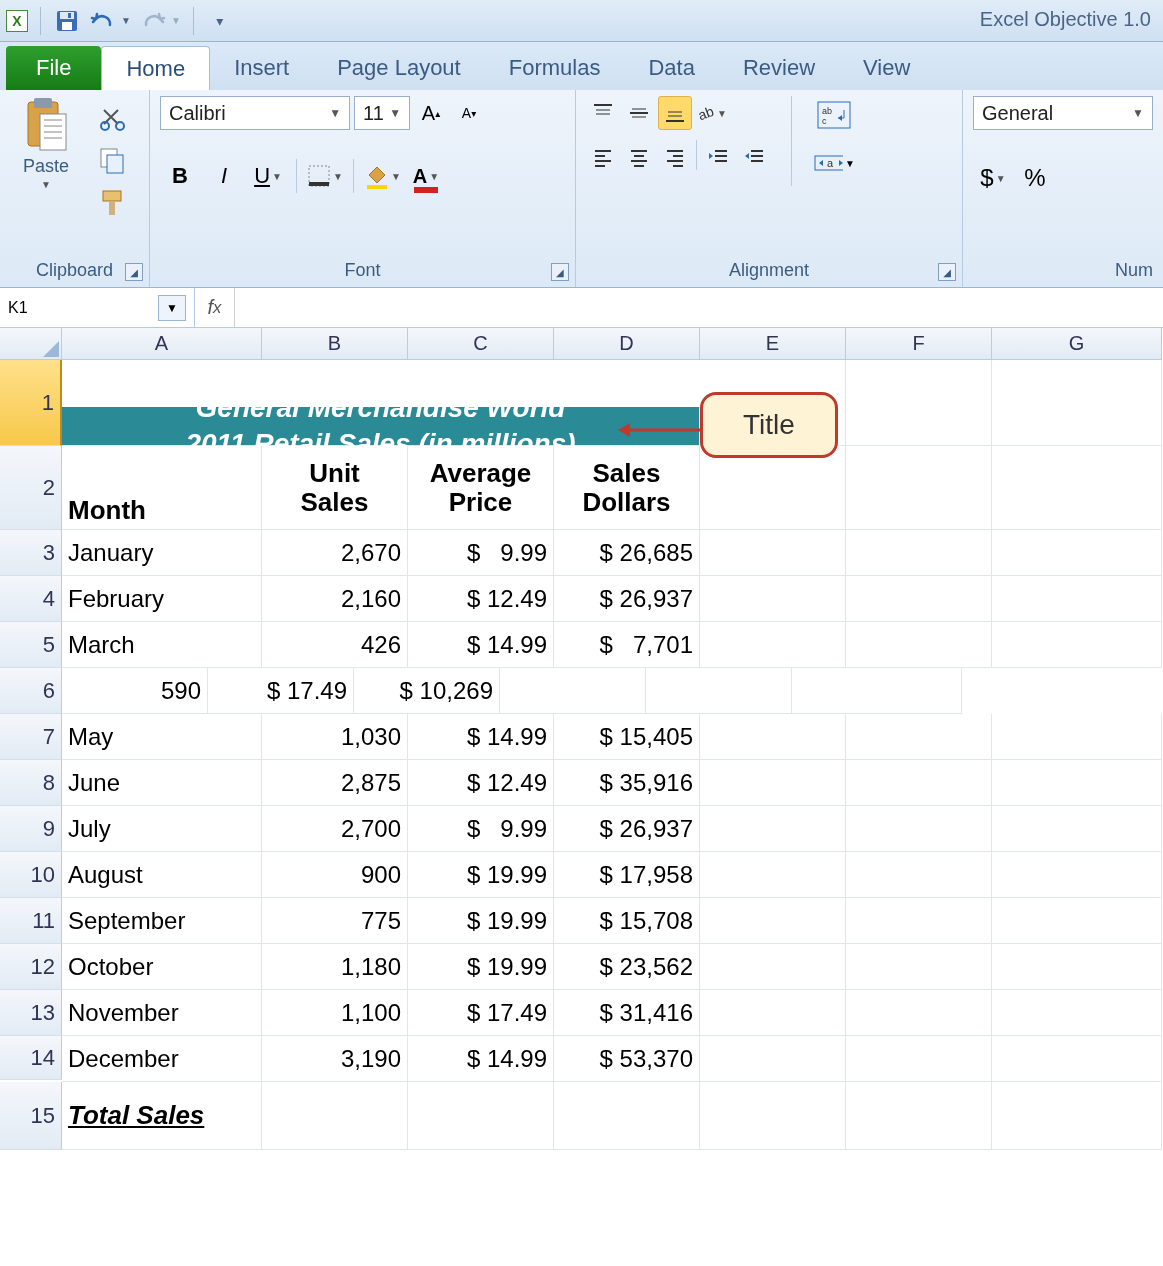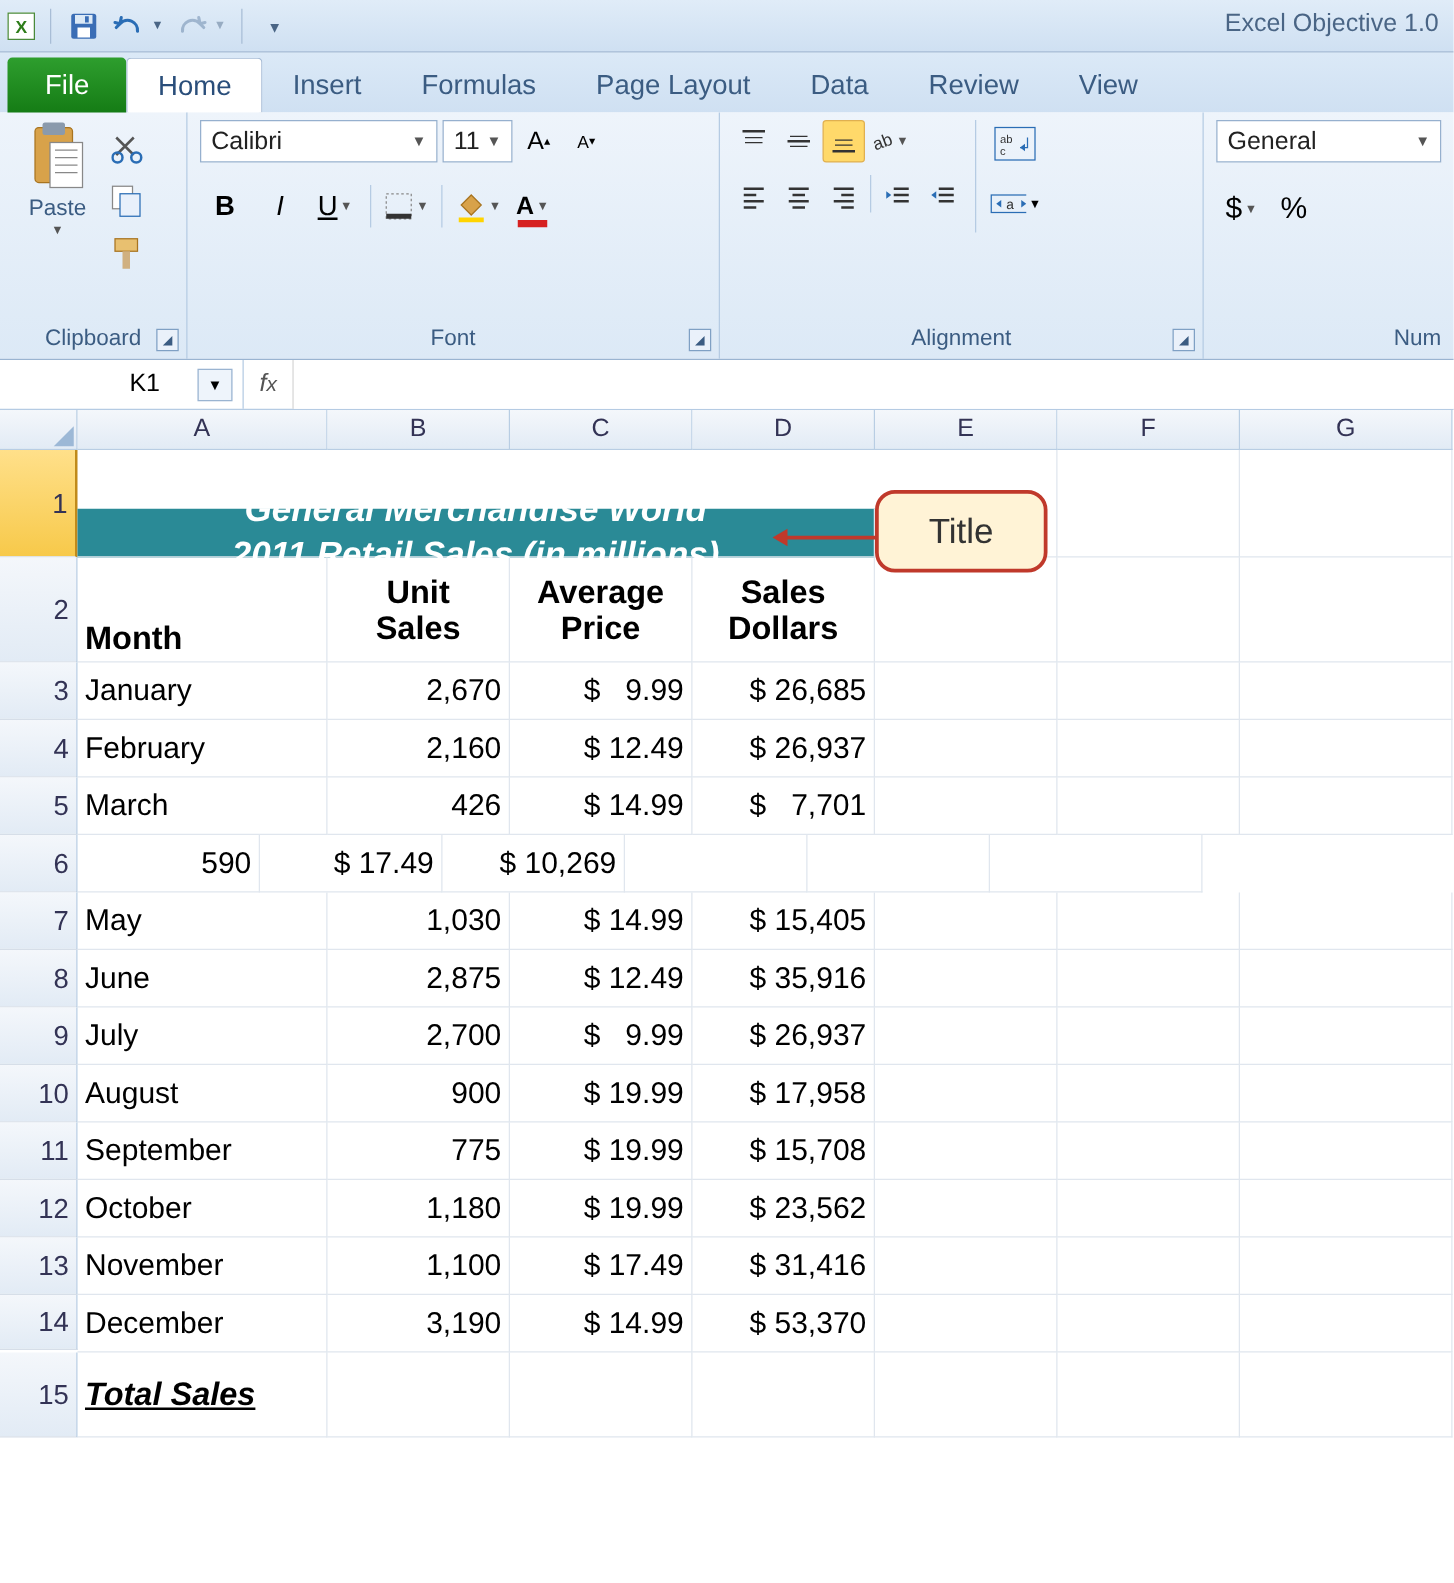--- a/index.html
+++ b/index.html
@@ -16,21 +16,21 @@
 
   
   .tabstrip { background:linear-gradient(#dbe9f7,#cfe0f2); display:flex; align-items:flex-end; height:48px; padding-left:6px; }
   .tab-file { background:linear-gradient(#2e9e2e,#157c15); color:#fff; font-size:22px; padding:8px 30px; border-radius:4px 4px 0 0; height:44px; display:flex; align-items:center; }
   .tab { font-size:22px; color:#3b5c82; padding:20px 24px; height:44px; display:flex; align-items:center; cursor:default; }
   .tab.active { background:#fff; border:1px solid #a8bdd6; border-bottom:none; border-radius:4px 4px 0 0; color:#2a4e7a; }
 
   
   .ribbon { background:linear-gradient(#eef4fb,#dce9f6); border-bottom:1px solid #9ab4d1; height:198px; display:flex; }
   .group { border-right:1px solid #b5cbe3; height:100%; display:flex; flex-direction:column; position:relative; }
-  .group-body { flex:1; display:flex; align-items:flex-start; padding:6px 10px; gap:3px; }
+  .group-body { flex:1; display:flex; align-items:flex-start; padding:6px 10px; gap:14px; }
   .group-label { text-align:center; font-size:18px; color:#3b5c82; padding:4px 0 6px; position:relative; }
   .dlg-launch { position:absolute; right:6px; bottom:6px; width:18px; height:18px; border:1px solid #7fa0c4; background:#eaf1fa; font-size:10px; color:#3b5c82; display:flex; align-items:center; justify-content:center; }
 
   
   .g-clipboard { width:155px; }
   .paste-big { display:flex; flex-direction:column; align-items:center; gap:2px; width:72px; }
   .paste-big .lbl { font-size:18px; color:#3b5c82; }
   .mini-col { display:flex; flex-direction:column; gap:8px; padding-top:6px; }
   .icon-box { width:34px; height:34px; display:flex; align-items:center; justify-content:center; }
 
@@ -52,21 +52,21 @@
   .align-row { display:flex; gap:2px; }
   .wrap-icon { width:44px; height:38px; border:1px solid transparent; display:flex; align-items:center; justify-content:center; }
 
   
   .g-number { width:200px; }
   .num-format { width:180px; }
 
   
   .formula-bar { height:40px; border-bottom:1px solid #b5cbe3; display:flex; align-items:center; background:#fff; }
   .namebox-wrap { width:195px; height:100%; border-right:1px solid #b5cbe3; display:flex; align-items:center; padding:0 8px; }
-  .namebox { border:none; font-size:20px; width:120px; text-align:right; outline:none; }
+  .namebox { border:none; font-size:16px; width:120px; text-align:left; outline:none; }
   .namebox-dd { width:28px; height:26px; background:#eef4fb; border:1px solid #9ab4d1; display:flex; align-items:center; justify-content:center; font-size:12px; margin-left:auto; }
   .fx-box { width:40px; text-align:center; font-style:italic; font-size:20px; color:#555; border-right:1px solid #d0d0d0; height:100%; display:flex; align-items:center; justify-content:center; }
   .formula-input { flex:1; border:none; height:100%; font-size:20px; padding:0 8px; outline:none; }
   .colhdrs { display:flex; margin-left:0; }
   .hdr-corner { width:62px; height:32px; background:linear-gradient(#f4f7fb,#e2ebf5); border:1px solid #b8cde3; border-left:none; border-top:none; position:relative; }
   .hdr-corner::after { content:""; position:absolute; right:2px; bottom:2px; width:0; height:0; border-left:16px solid transparent; border-bottom:16px solid #9cb8d6; }
   .colhdr { height:32px; background:linear-gradient(#f4f7fb,#e2ebf5); border-right:1px solid #b8cde3; border-bottom:1px solid #b8cde3; display:flex; align-items:center; justify-content:center; font-size:20px; color:#335; }
   .cA{width:200px}.cB{width:146px}.cC{width:146px}.cD{width:146px}.cE{width:146px}.cF{width:146px}.cG{width:170px}
   .rowhdr { width:62px; background:linear-gradient(#f4f7fb,#e2ebf5); border-right:1px solid #b8cde3; border-bottom:1px solid #d6dee8; display:flex; align-items:center; justify-content:flex-end; padding-right:6px; font-size:22px; color:#335; }
   .rowhdr.sel { background:linear-gradient(#ffe08a,#f7c94a); border-right:2px solid #c08a1a; }
@@ -120,22 +120,22 @@
     <span class="sep"></span>
     <div class="qat-btn" style="font-size:14px;color:#4a6585">▾</div>
   </div>
   <div class="doc-title">Excel Objective 1.0</div>
 </div>
 
 <div class="tabstrip">
   <div class="tab-file">File</div>
   <div class="tab active">Home</div>
   <div class="tab">Insert</div>
+  <div class="tab">Page Layout</div>
   <div class="tab">Formulas</div>
-  <div class="tab">Page Layout</div>
   <div class="tab">Data</div>
   <div class="tab">Review</div>
   <div class="tab">View</div>
 </div>
 
 <div class="ribbon">
 
   <div class="group g-clipboard">
     <div class="group-body">
       <div class="paste-big">

